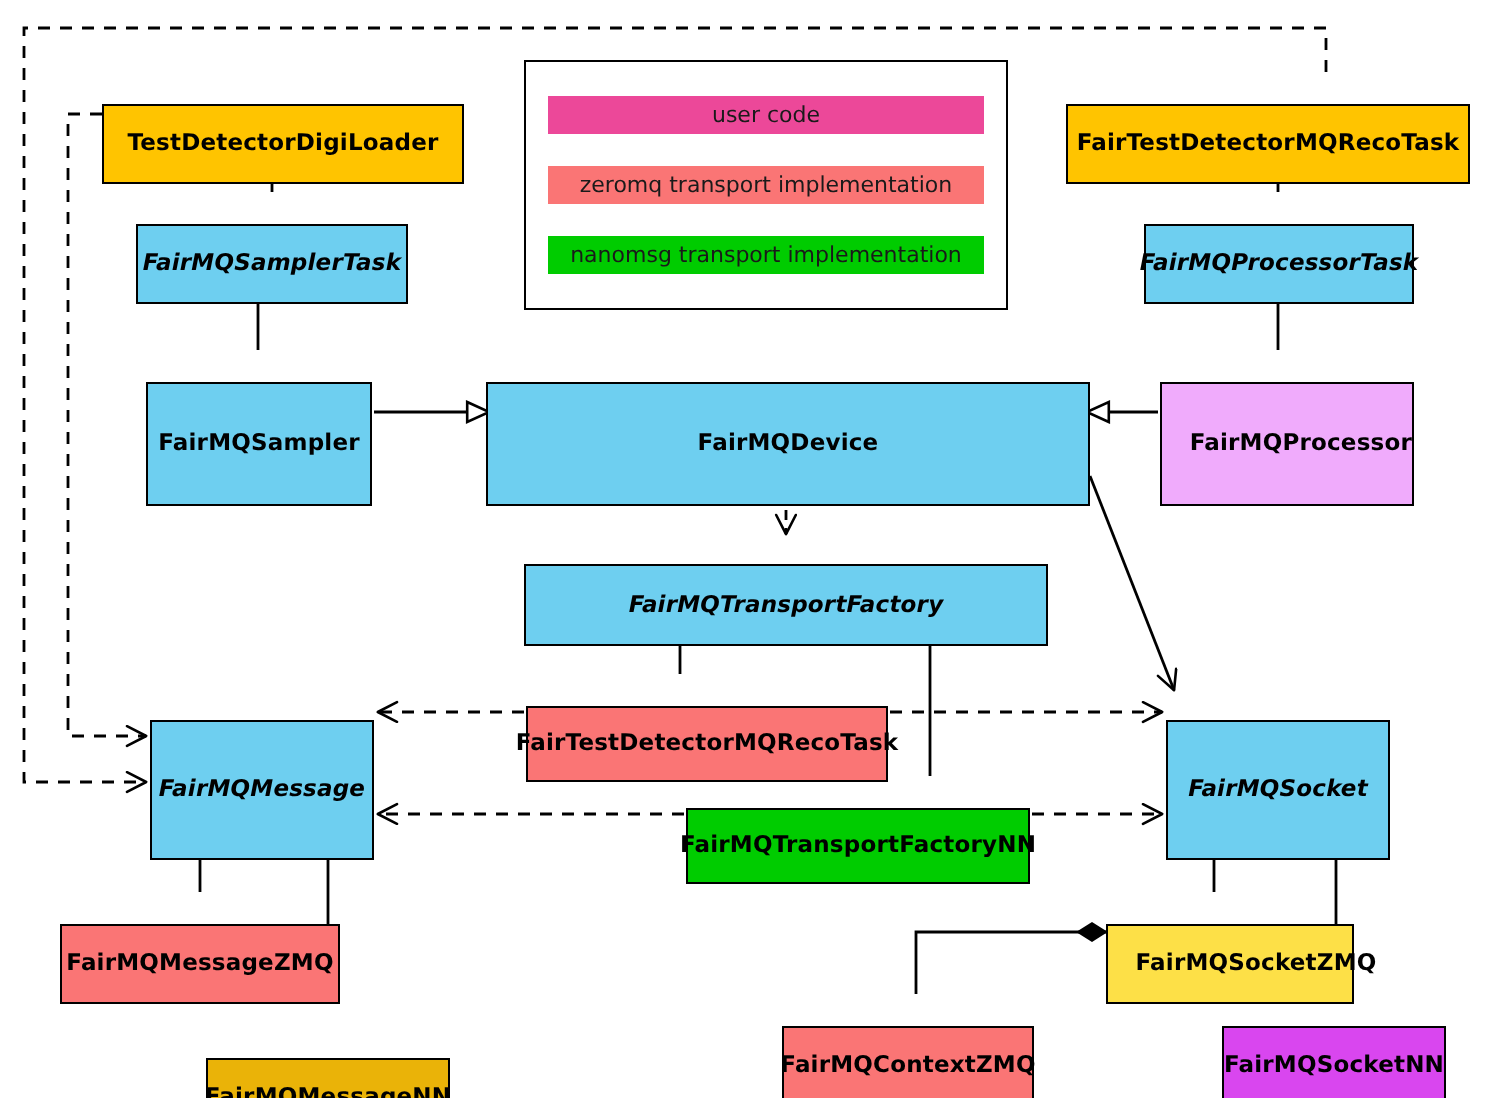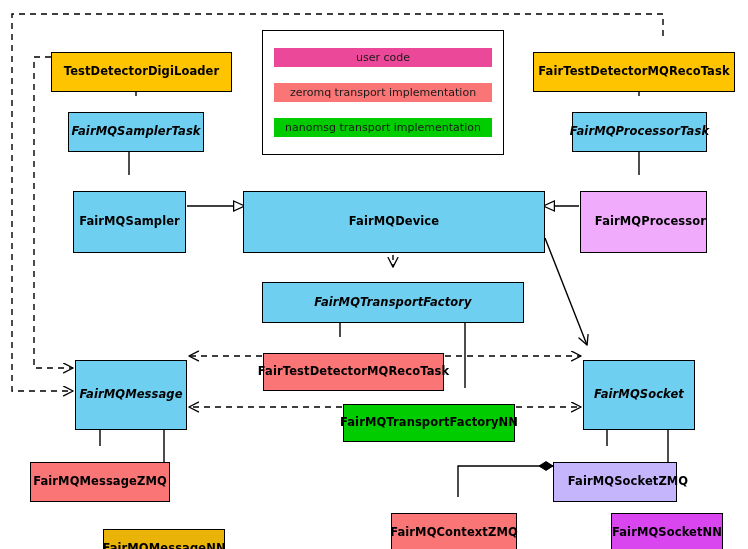--- a/index.html
+++ b/index.html
@@ -177,21 +177,21 @@
   </div>
 
   <div class="node" style="left:30px;top:446px;width:140px;height:40px;background:#FA7575;">
     <span>FairMQMessageZMQ</span>
   </div>
 
   <div class="node" style="left:103px;top:513px;width:122px;height:40px;background:#eab308;">
     <span>FairMQMessageNN</span>
   </div>
 
-  <div class="node" style="left:553px;top:446px;width:124px;height:40px;background:#c4b5fd;padding-left:26px;">
+  <div class="node" style="left:553px;top:446px;width:124px;height:40px;background:#fde047;padding-left:26px;">
     <span>FairMQSocketZMQ</span>
   </div>
 
   <div class="node" style="left:611px;top:497px;width:112px;height:40px;background:#d946ef;">
     <span>FairMQSocketNN</span>
   </div>
 
   <div class="node" style="left:391px;top:497px;width:126px;height:40px;background:#FA7575;">
     <span>FairMQContextZMQ</span>
   </div>

